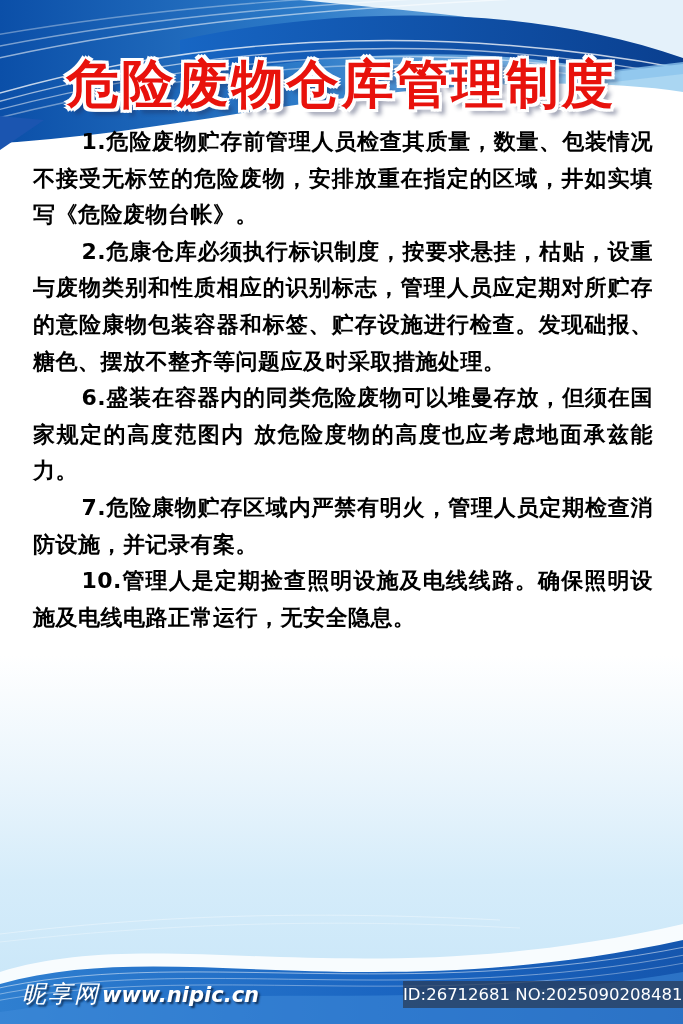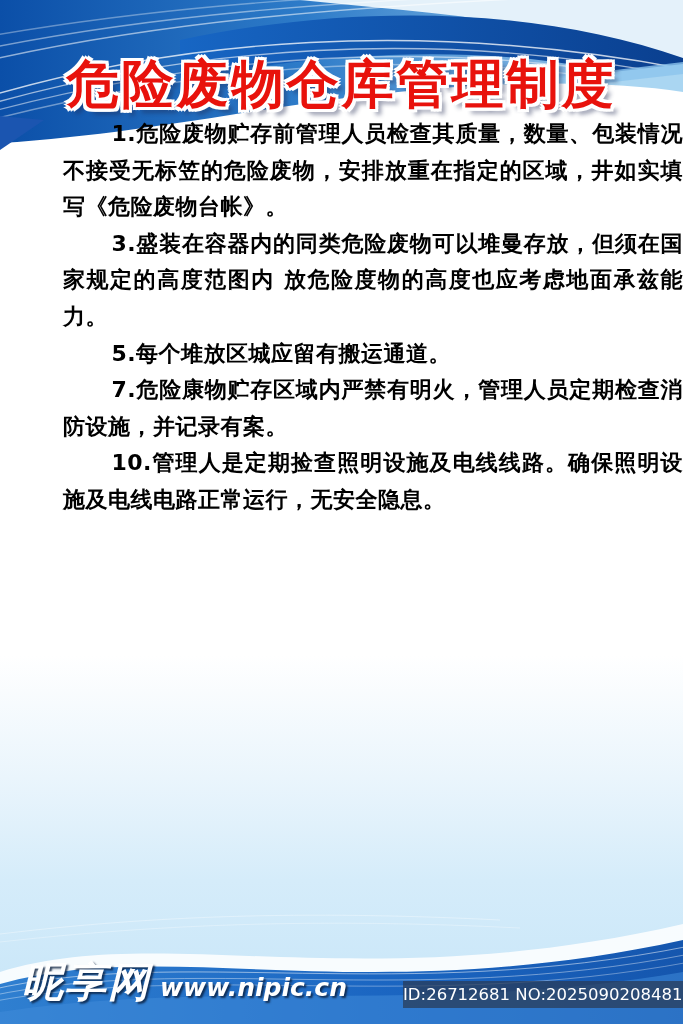--- a/index.html
+++ b/index.html
@@ -33,23 +33,22 @@
       -3px -3px 0 #ffffff, 3px -3px 0 #ffffff,
       -3px  3px 0 #ffffff, 3px  3px 0 #ffffff,
       -3px  0   0 #ffffff, 3px  0   0 #ffffff,
        0   -3px 0 #ffffff, 0    3px 0 #ffffff,
        6px  6px 4px rgba(30,40,80,0.45);
   }
 
   
   .rules {
     position: absolute;
-    top: 116px; left: 33px;
+    top: 124px; left: 33px;
     width: 620px;
-    margin-left: 30px;
   }
   .rule {
     font-size: 22px;
     font-weight: bold;
     color: #000000;
     line-height: 36.6px;
     text-align: justify;
     text-indent: 2.2em;
     letter-spacing: 0.5px;
     margin: 0;
@@ -64,27 +63,27 @@
   .bottom-deco svg { display: block; width: 683px; height: 130px; }
 
   
   .footer-brand {
     position: absolute; left: 22px; bottom: 14px;
     display: flex; align-items: baseline;
     color: #ffffff;
     white-space: nowrap;
   }
   .site-name {
-    font-size: 41px; font-weight: bold; font-style: italic;
+    font-size: 24px; font-weight: normal; font-style: italic;
     letter-spacing: 2px;
     text-shadow: 2px 2px 2px rgba(10,30,60,0.8);
   }
   .site-url {
-    font-size: 25px; font-weight: bold; font-style: italic;
-    margin-left: 9px;
+    font-size: 21px; font-weight: bold; font-style: italic;
+    margin-left: 2px;
     text-shadow: 2px 2px 2px rgba(10,30,60,0.8);
   }
   .id-bar {
     position: absolute; right: 0; bottom: 16px;
     width: 280px; height: 27px;
     background: rgba(42, 58, 84, 0.72);
     color: #ffffff;
     font-size: 16.5px;
     line-height: 27px;
     text-align: center;
@@ -131,22 +130,22 @@
 
     <path d="M0,152 L0,143 C170,132 300,96 470,86 C560,81 630,84 683,92 L683,152 Z" fill="#ffffff"></path>
 
     <path d="M0,116 L44,120 L0,150 Z" fill="#1b55b0"></path>
   </svg>
   <div class="poster-title">危险废物仓库管理制度</div>
 </div>
 
 <div class="rules">
     <p class="rule">1.危险废物贮存前管理人员检查其质量，数量、包装情况不接受无标笠的危险废物，安排放重在指定的区域，井如实填写《危险废物台帐》。</p>
-    <p class="rule">3.盛装在容器内的同类危险废物可以堆曼存放，但须在国家规定的高度范图内 放危险度物的高度也应考虑地面承兹能力。</p>
-    <p class="rule">5.每个堆放区城应留有搬运通道。</p>
+    <p class="rule">2.危康仓库必须执行标识制度，按要求悬挂，枯贴，设重与废物类别和性质相应的识别标志，管理人员应定期对所贮存的意险康物包装容器和标签、贮存设施进行检查。发现础报、糖色、摆放不整齐等问题应及时采取措施处理。</p>
+    <p class="rule">6.盛装在容器内的同类危险废物可以堆曼存放，但须在国家规定的高度范图内 放危险度物的高度也应考虑地面承兹能力。</p>
     <p class="rule">7.危险康物贮存区域内严禁有明火，管理人员定期检查消防设施，并记录有案。</p>
     <p class="rule">10.管理人是定期捡查照明设施及电线线路。确保照明设施及电线电路正常运行，无安全隐息。</p>
   </div>
 
 <div class="bottom-deco">
   <svg viewBox="0 0 683 130" preserveAspectRatio="none">
     <defs>
       <linearGradient id="bgrad" x1="0" y1="0" x2="1" y2="0">
         <stop offset="0" stop-color="#2f7fd0"></stop>
         <stop offset="0.55" stop-color="#1b66c2"></stop>

